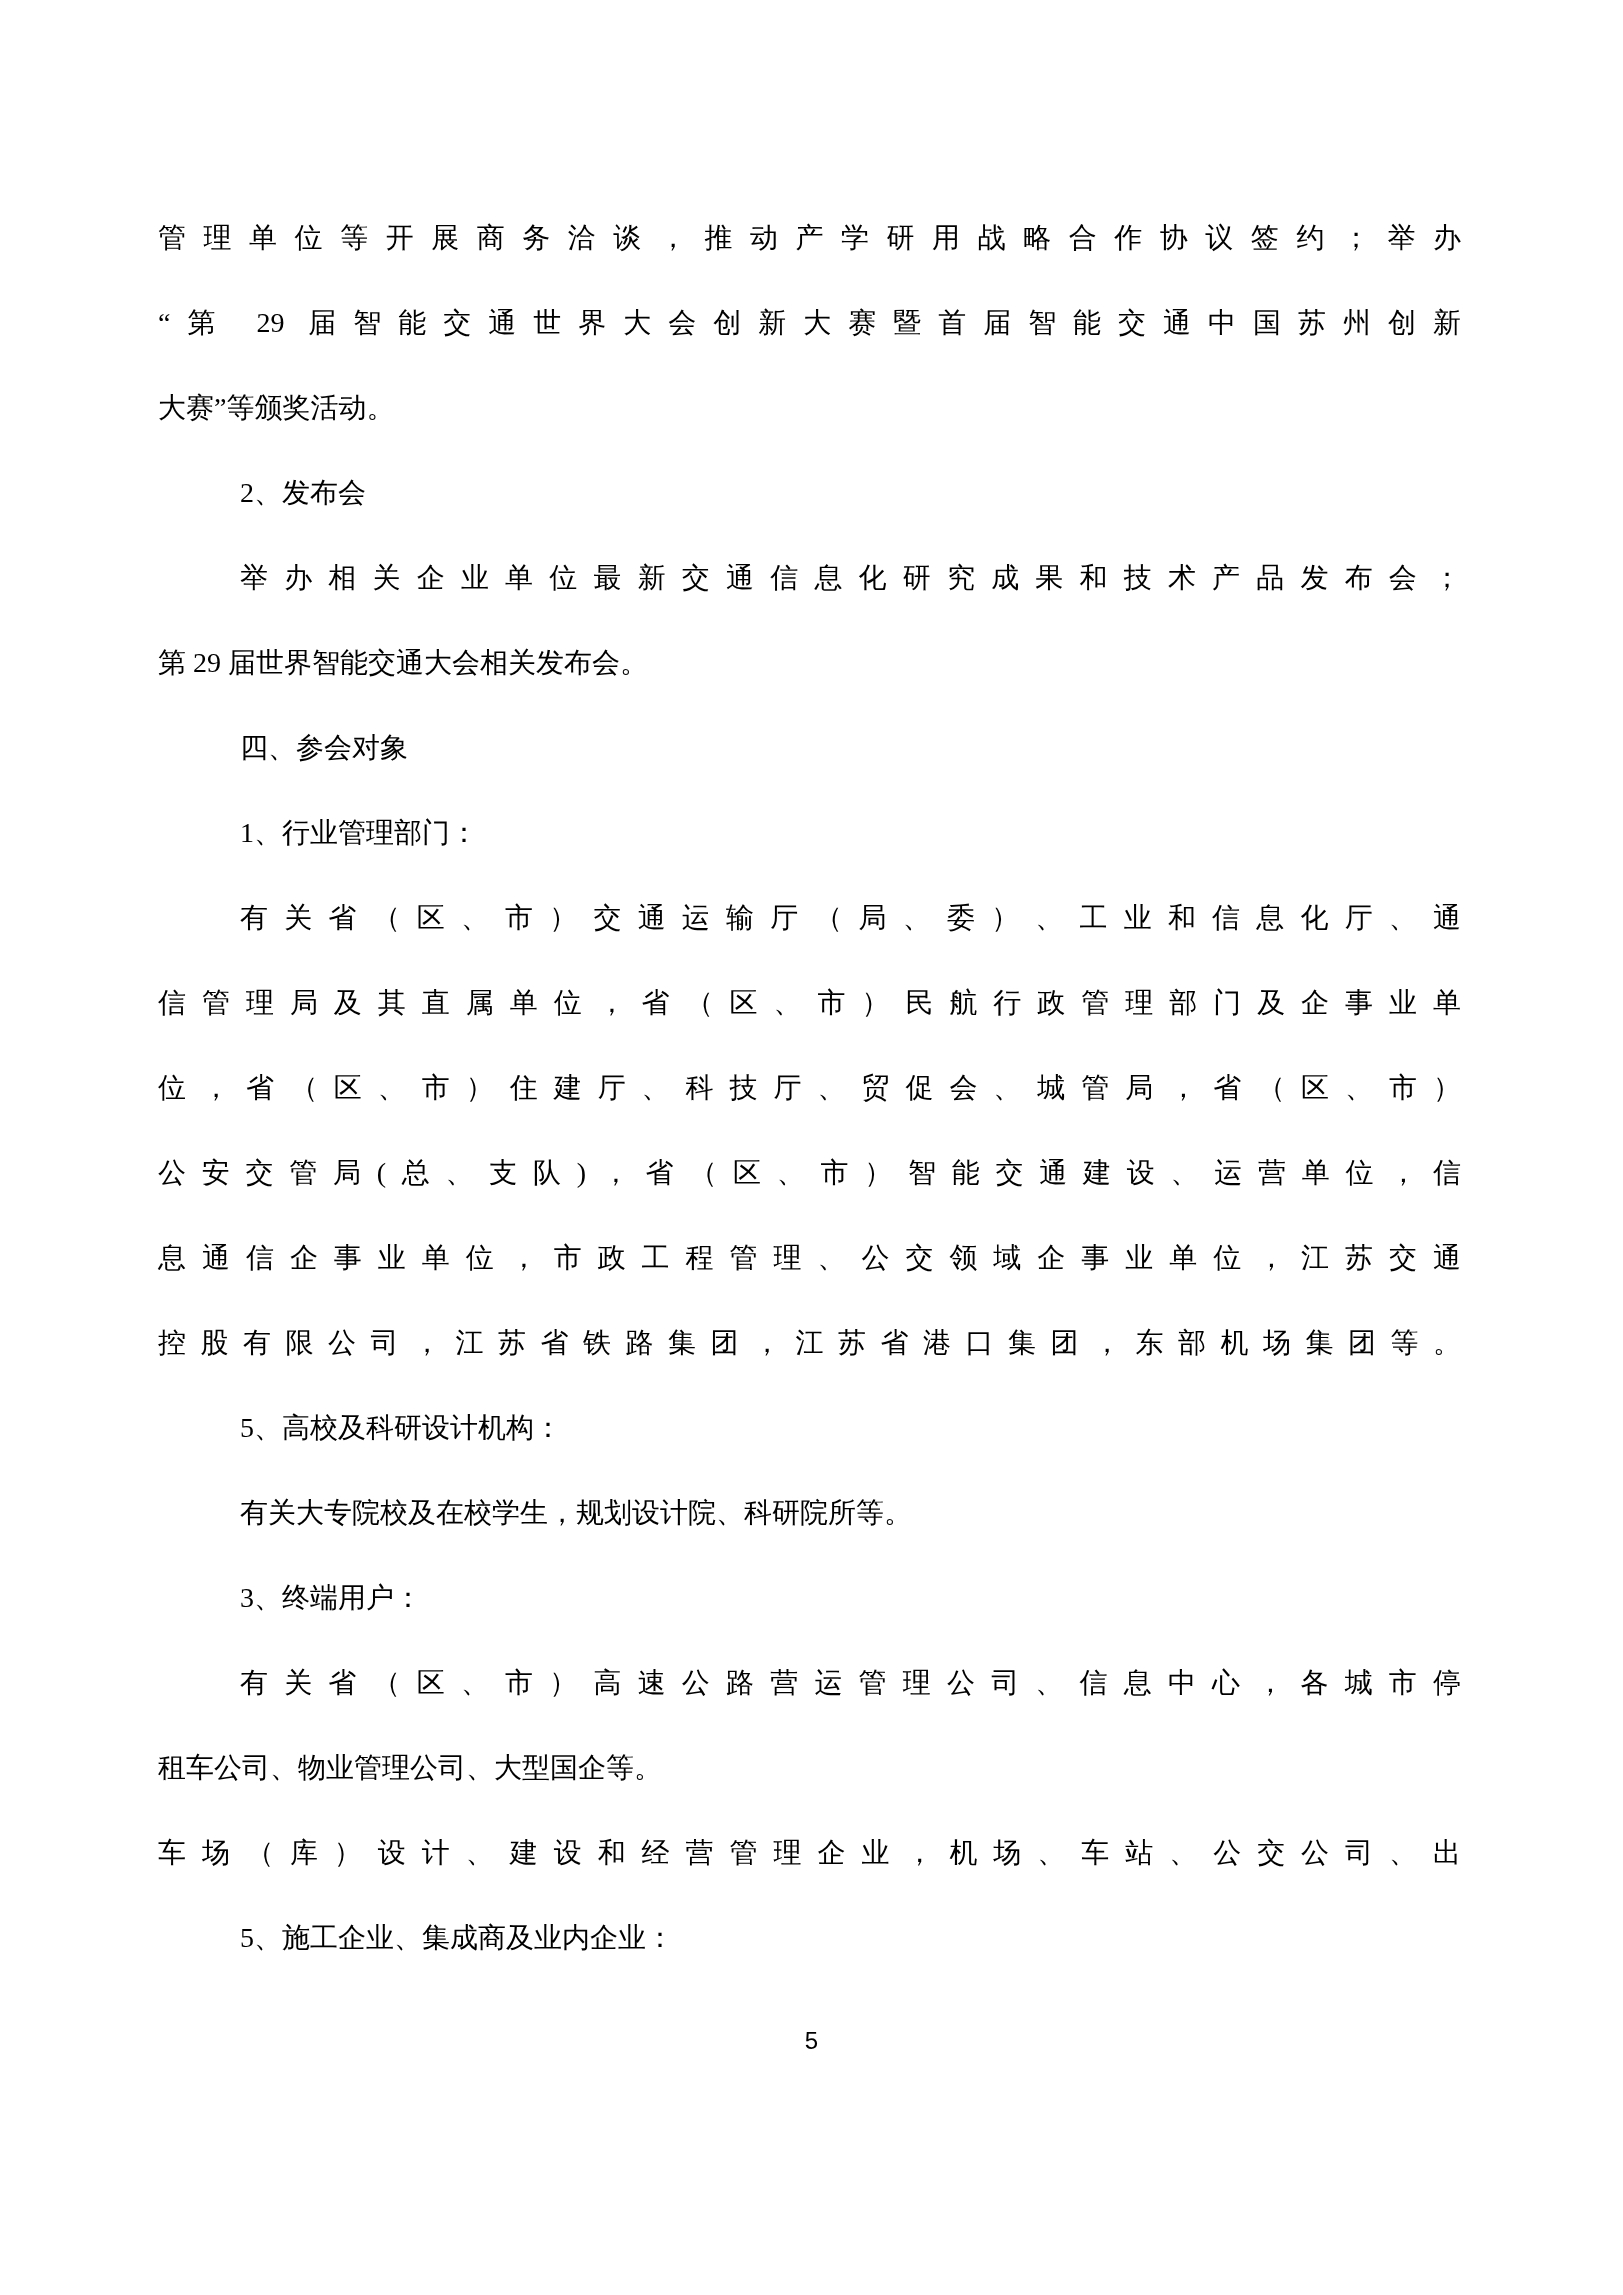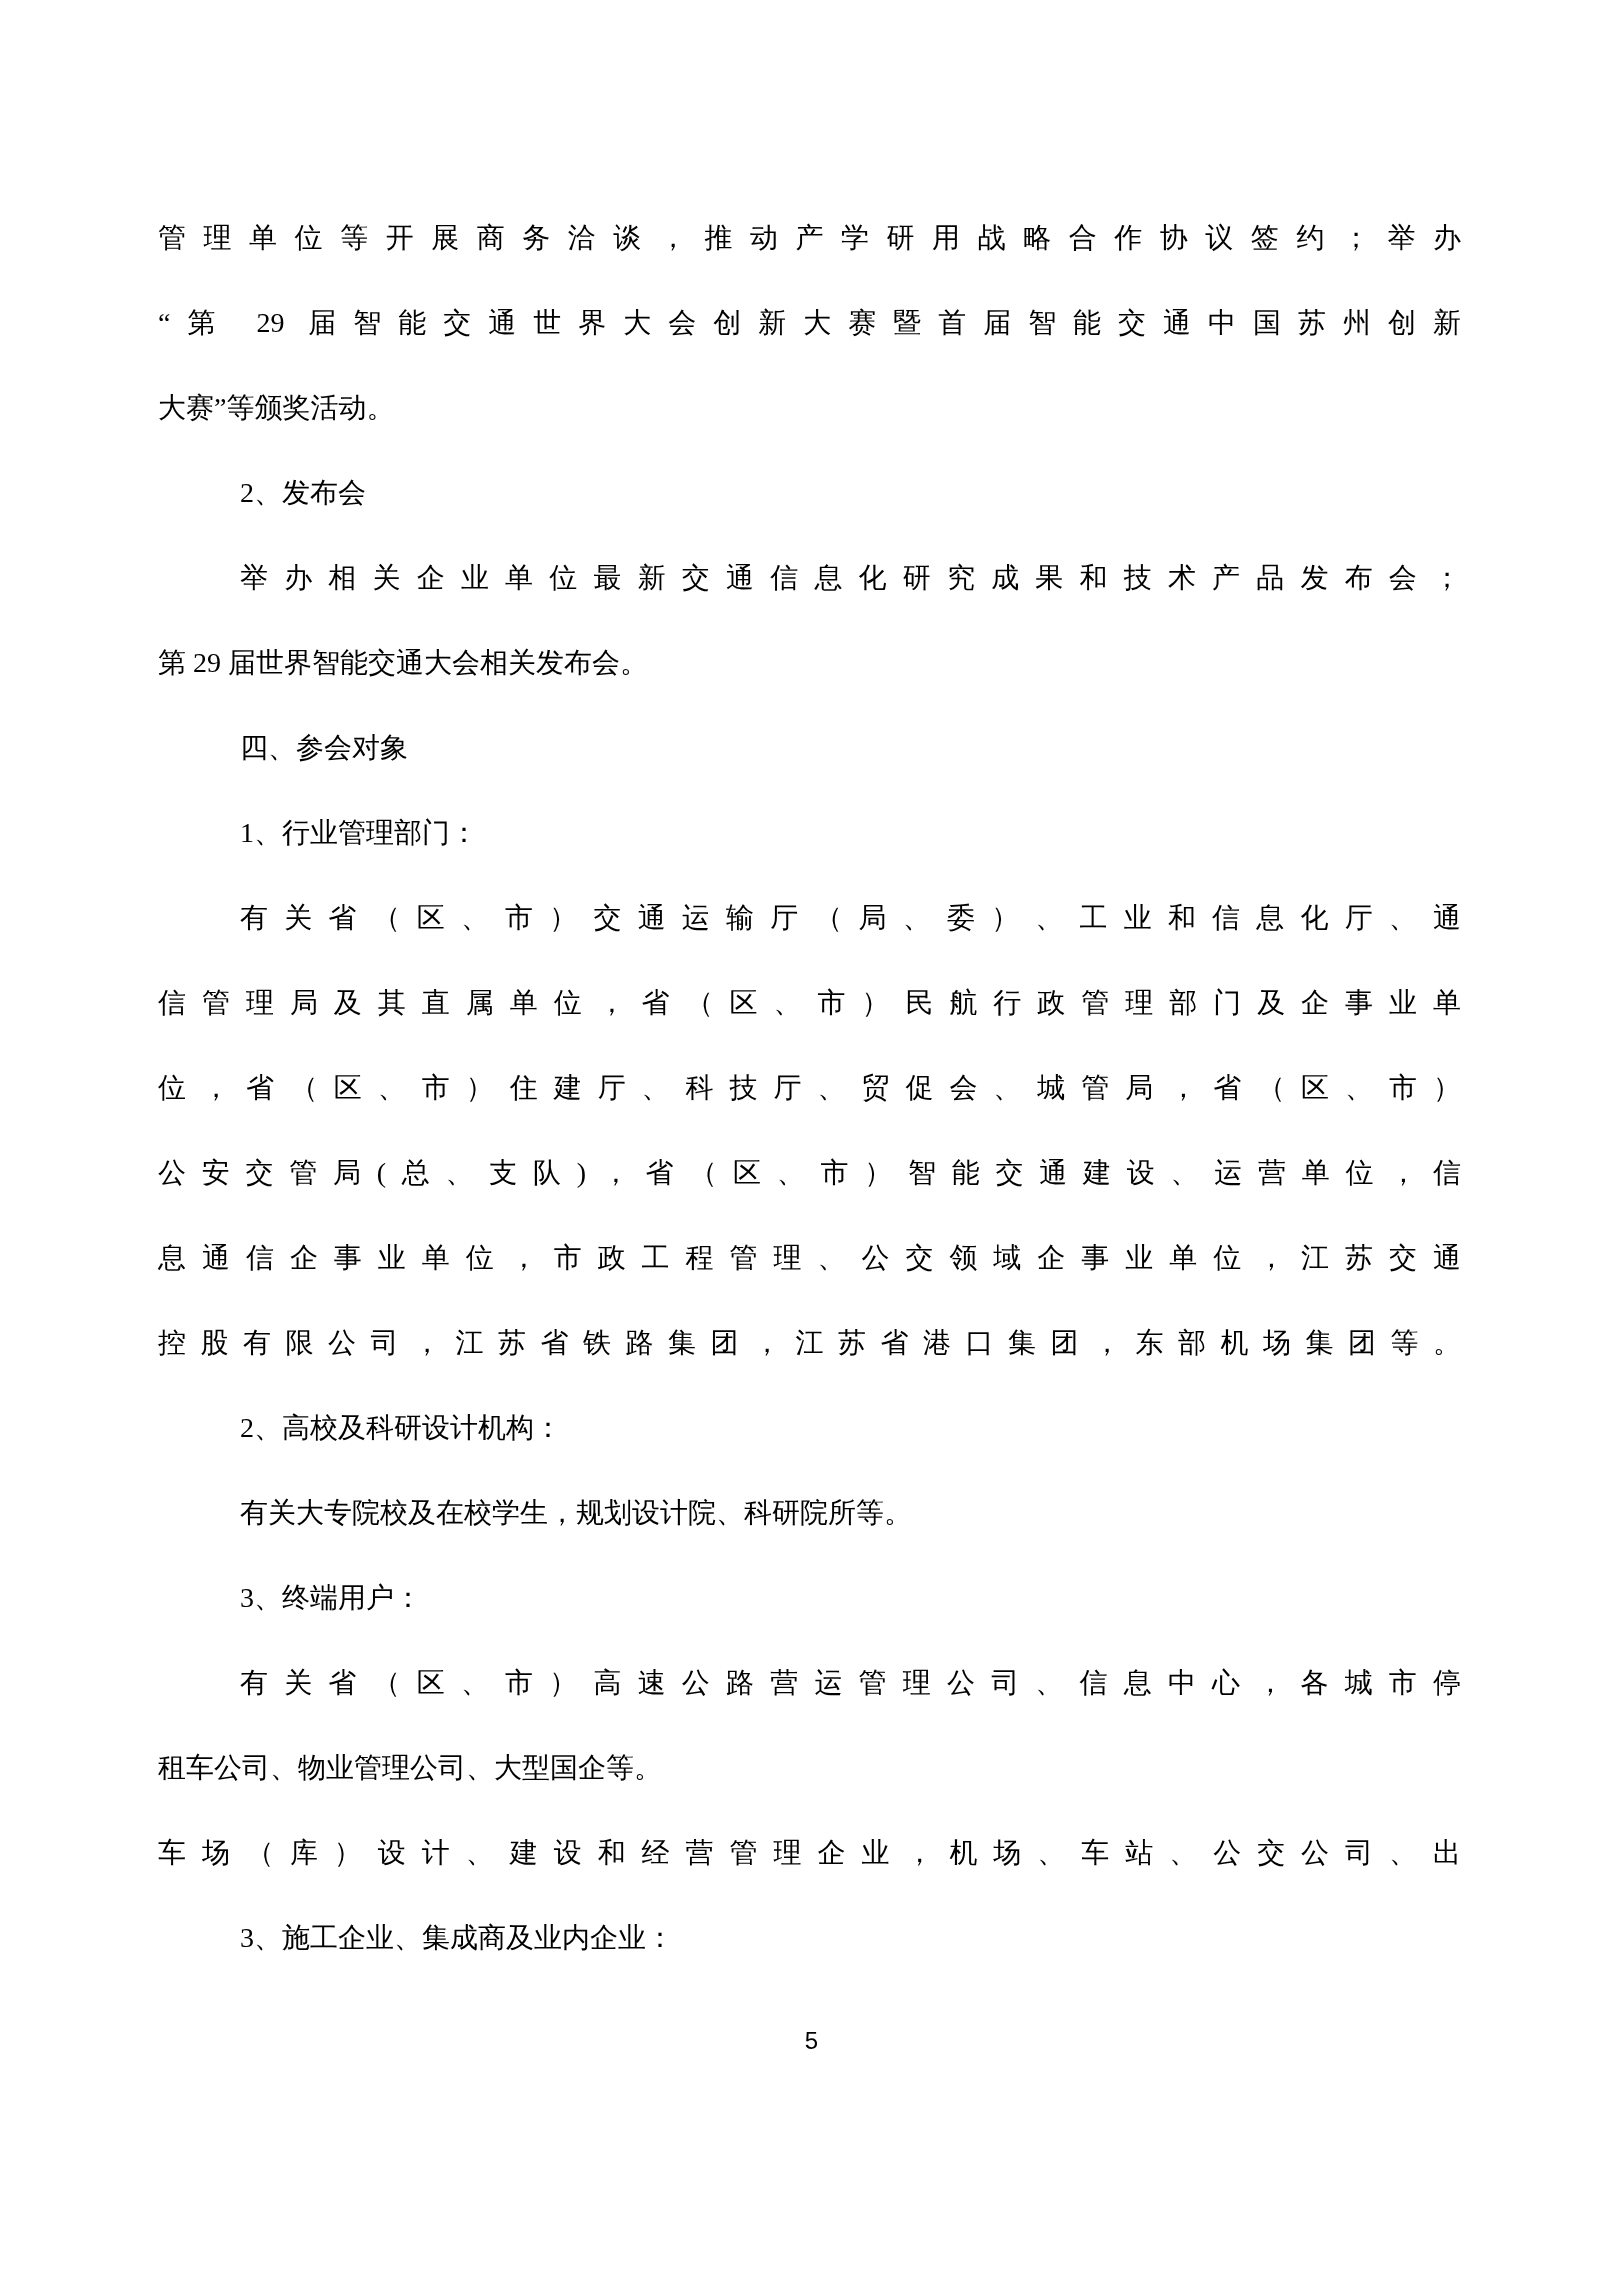--- a/index.html
+++ b/index.html
@@ -66,23 +66,23 @@
       <div class="line justify indent">举办相关企业单位最新交通信息化研究成果和技术产品发布会；</div>
       <div class="line">第 29 届世界智能交通大会相关发布会。</div>
       <div class="line indent bold">四、参会对象</div>
       <div class="line indent">1、行业管理部门：</div>
       <div class="line justify indent">有关省（区、市）交通运输厅（局、委）、工业和信息化厅、通</div>
       <div class="line justify">信管理局及其直属单位，省（区、市）民航行政管理部门及企事业单</div>
       <div class="line justify">位，省（区、市）住建厅、科技厅、贸促会、城管局，省（区、市）</div>
       <div class="line justify">公安交管局(总、支队)，省（区、市）智能交通建设、运营单位，信</div>
       <div class="line justify">息通信企事业单位，市政工程管理、公交领域企事业单位，江苏交通</div>
       <div class="line justify">控股有限公司，江苏省铁路集团，江苏省港口集团，东部机场集团等。</div>
-      <div class="line indent">2、高校及科研设计机构：</div>
+      <div class="line indent">5、高校及科研设计机构：</div>
       <div class="line indent">有关大专院校及在校学生，规划设计院、科研院所等。</div>
       <div class="line indent">3、终端用户：</div>
       <div class="line justify indent">有关省（区、市）高速公路营运管理公司、信息中心，各城市停</div>
       <div class="line">租车公司、物业管理公司、大型国企等。</div>
       <div class="line justify">车场（库）设计、建设和经营管理企业，机场、车站、公交公司、出</div>
-      <div class="line indent">3、施工企业、集成商及业内企业：</div>
+      <div class="line indent">5、施工企业、集成商及业内企业：</div>
     </div>
   <div class="footer">5</div>
 </div>
 
 
 </body></html>

